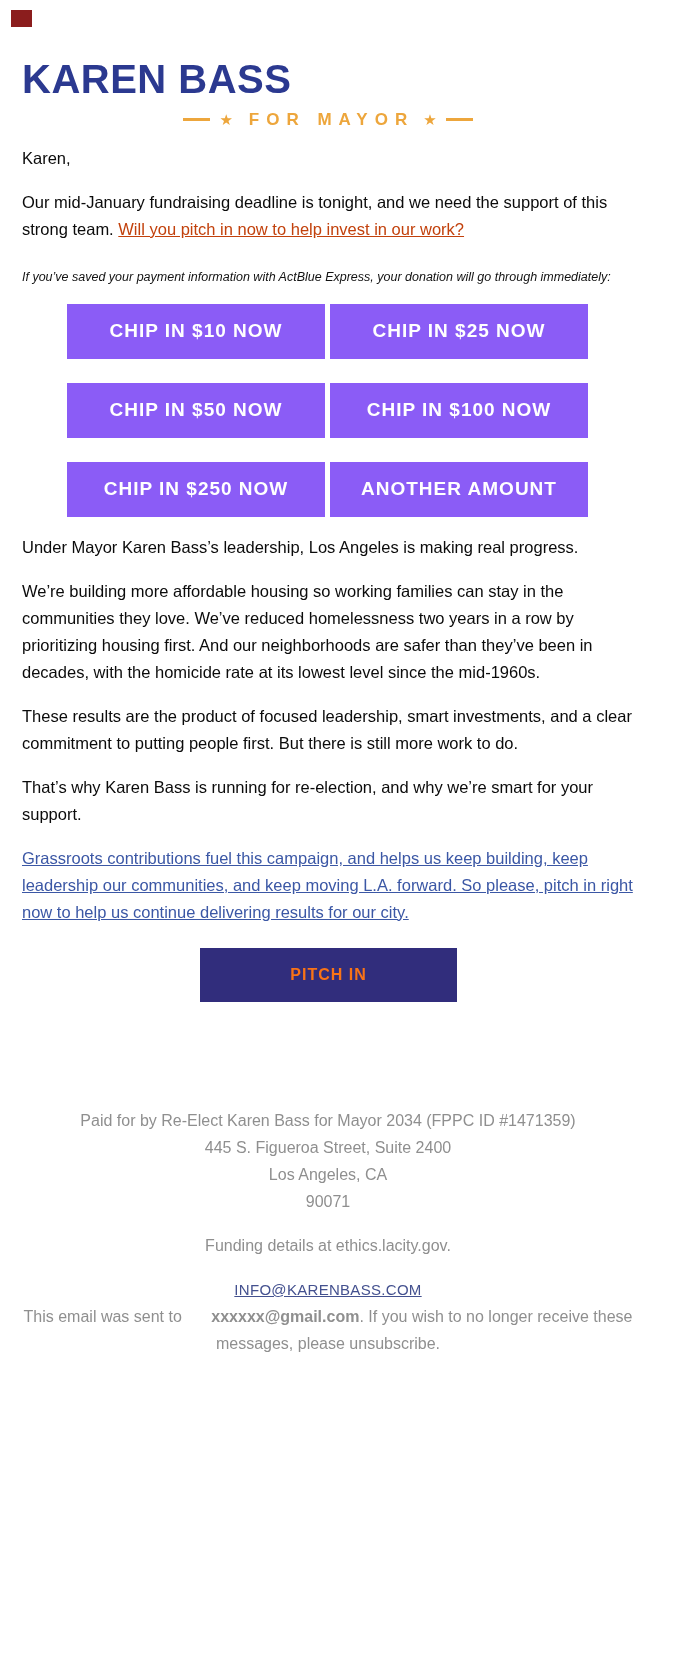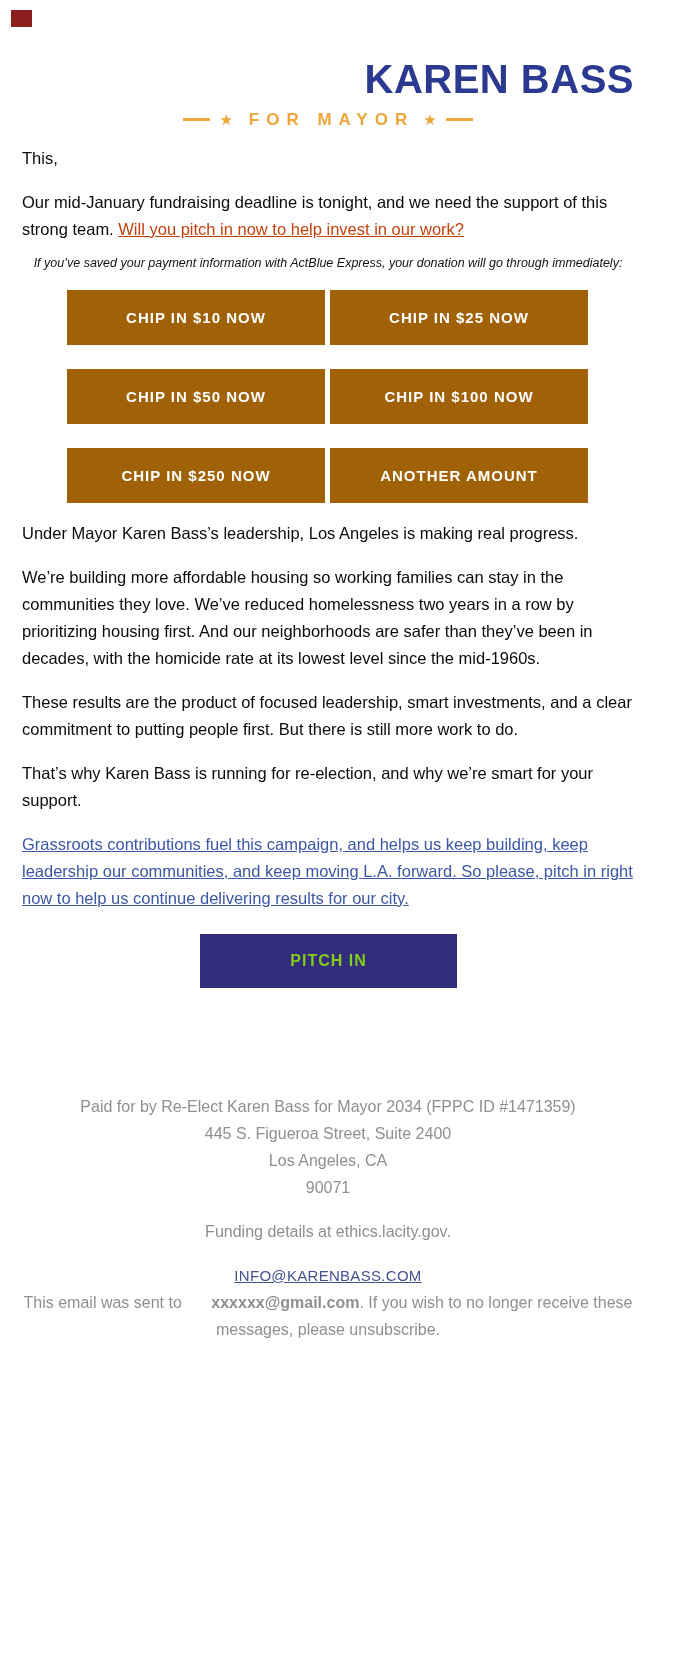--- a/index.html
+++ b/index.html
@@ -8,21 +8,21 @@
     width:700px; height:1672px; position:relative; overflow:hidden;
     font-family:"Liberation Sans", sans-serif; color:#0b0b0b;
   }
   .corner-block {
     position:absolute; left:11px; top:10px; width:21px; height:17px;
     background:#8b1d1d;
   }
   .email-container { width:656px; padding:0 22px; }
 
   
-  .logo-section { padding-top:57px; text-align:right; }
+  .logo-section { padding-top:57px; text-align:left; }
   .logo-title {
     font-size:40px; font-weight:700; color:#2b3990;
     letter-spacing:0.5px; line-height:1.1;
   }
   .logo-sub {
     display:flex; align-items:center; justify-content:center;
     gap:9px; margin-top:10px;
   }
   .logo-dash { width:27px; height:3px; background:#eda63c; }
   .logo-star { color:#eda63c; font-size:15px; line-height:1; }
@@ -31,42 +31,42 @@
     letter-spacing:7px; text-indent:7px; line-height:1;
   }
 
   
   .greeting { margin-top:50px; }
   p.copy { font-size:16.5px; line-height:27px; margin:17px 0 0 0; }
   .text-link { color:#c2410c; text-decoration:underline; cursor:pointer; }
   .link-paragraph { color:#3b57a5; text-decoration:underline; cursor:pointer; }
 
   .express-note {
-    margin-top:12px; text-align:center; font-style:italic;
+    margin-top:26px; text-align:left; font-style:italic;
     font-size:12.5px; line-height:1.35; color:#121212;
   }
 
   
   .donate-grid {
     margin:18px 0 0 45px; width:521px;
     display:grid; grid-template-columns:258px 258px;
     column-gap:5px; row-gap:24px;
   }
   .donate-btn {
-    height:55px; background:#a16207; color:#ffffff;
+    height:55px; background:#8b5cf6; color:#ffffff;
     display:flex; align-items:center; justify-content:center;
-    font-weight:700; font-size:15px; letter-spacing:1px; cursor:pointer;
+    font-weight:700; font-size:19px; letter-spacing:1px; cursor:pointer;
     text-align:center;
   }
 
   .after-grid { margin-top:33px; }
 
   .pitch-btn {
     width:257px; height:54px; margin:22px 0 0 178px;
-    background:#312d7c; color:#84cc16;
+    background:#312d7c; color:#f97316;
     display:flex; align-items:center; justify-content:center;
     font-weight:700; font-size:16px; letter-spacing:1px; cursor:pointer;
   }
 
   .closing-block { margin-top:20px; }
   .closing-block p { margin-top:0; }
   .closing-block p + p { margin-top:17px; }
 
   
   .footer {
@@ -93,21 +93,21 @@
     <div class="logo-title">KAREN BASS</div>
     <div class="logo-sub">
       <span class="logo-dash"></span>
       <span class="logo-star">★</span>
       <span class="logo-subtitle">FOR MAYOR</span>
       <span class="logo-star">★</span>
       <span class="logo-dash"></span>
     </div>
   </div>
 
-  <p class="copy greeting">This,</p>
+  <p class="copy greeting">Karen,</p>
 
   <p class="copy"><span>Our mid-January fundraising deadline is tonight, and we need the support of this strong team. </span><span class="text-link">Will you pitch in now to help invest in our work?</span></p>
 
   <p class="express-note">If you’ve saved your payment information with ActBlue Express, your donation will go through immediately:</p>
 
   <div class="donate-grid">
     <div class="donate-btn">CHIP IN $10 NOW</div>
     <div class="donate-btn">CHIP IN $25 NOW</div>
     <div class="donate-btn">CHIP IN $50 NOW</div>
     <div class="donate-btn">CHIP IN $100 NOW</div>

